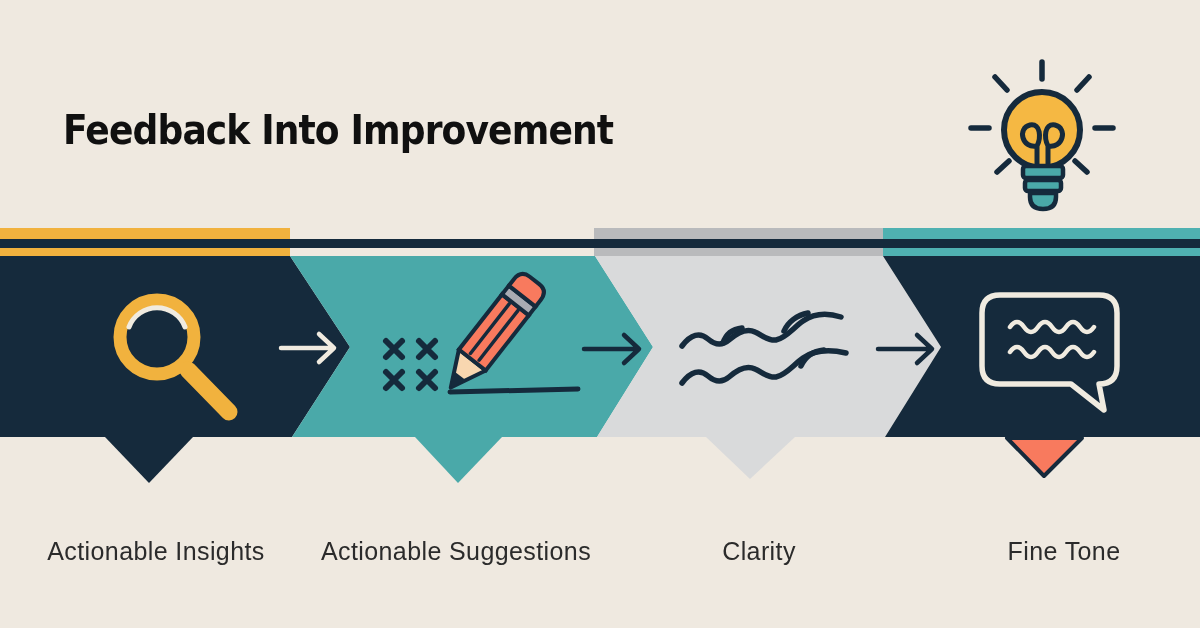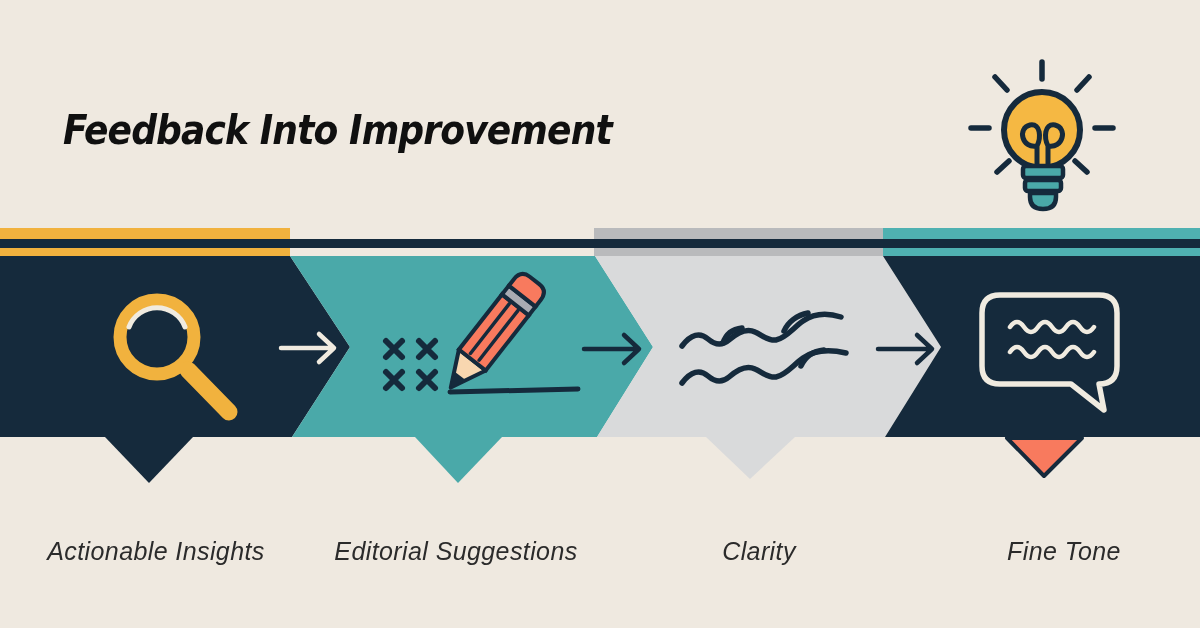--- a/index.html
+++ b/index.html
@@ -7,21 +7,20 @@
     --light_gray:#d9dadb; --stripe_gray:#b9babc; --yellow:#f1b23e; --coral:#f87a5e;
     --cream_stroke:#f0ebe0; --bulb_yellow:#f5b843; --pencil_wood:#f8d7b0;
     --pencil_metal:#a9abb2; --title_text:#101010; --label_text:#2b2b2b;
   }
   *{margin:0;padding:0;box-sizing:border-box;}
   body{background:#888;}
   .canvas{
     position:relative;width:1200px;height:628px;overflow:hidden;
     background:var(--background);
     font-family:"Liberation Sans", sans-serif;
-    font-style:italic;
   }
   .title{
     position:absolute;left:63px;top:106px;
     font-family:"DejaVu Sans", sans-serif;
     font-weight:800;font-size:41px;letter-spacing:-1px;color:var(--title_text);
     transform:scaleX(.88);transform-origin:left center;white-space:nowrap;
   }
   .art{position:absolute;left:0;top:0;width:1200px;height:628px;}
   .step-label{
     position:absolute;top:537px;transform:translateX(-50%);
@@ -105,18 +104,18 @@
       <circle cx="1042" cy="130" r="38" style="fill:var(--bulb_yellow);stroke:var(--navy);stroke-width:6"></circle>
       <path d="M1037 164 V146 M1048 164 V146 M1037 146 C1022 149 1017 128 1030 125 C1041 123 1041 138 1037 146 M1048 146 C1063 149 1068 128 1055 125 C1044 123 1044 138 1048 146" style="fill:none;stroke:var(--navy);stroke-width:5;stroke-linecap:round;stroke-linejoin:round"></path>
       <rect x="1023" y="166" width="40" height="12" rx="3" style="fill:var(--teal);stroke:var(--navy);stroke-width:4.5"></rect>
       <rect x="1025" y="180" width="36" height="11" rx="3" style="fill:var(--teal);stroke:var(--navy);stroke-width:4.5"></rect>
       <path d="M1030 193 H1056 V197 Q1056 209 1043 209 Q1030 209 1030 197 Z" style="fill:var(--teal);stroke:var(--navy);stroke-width:4.5;stroke-linejoin:round"></path>
     </g>
   </svg>
 
   <div>
     <div class="step-label" style="left:156px">Actionable Insights</div>
-    <div class="step-label" style="left:456px">Editorial Suggestions</div>
+    <div class="step-label" style="left:456px">Actionable Suggestions</div>
     <div class="step-label" style="left:759px">Clarity</div>
     <div class="step-label" style="left:1064px">Fine Tone</div>
   </div>
 
 </div>
 
 </body></html>

